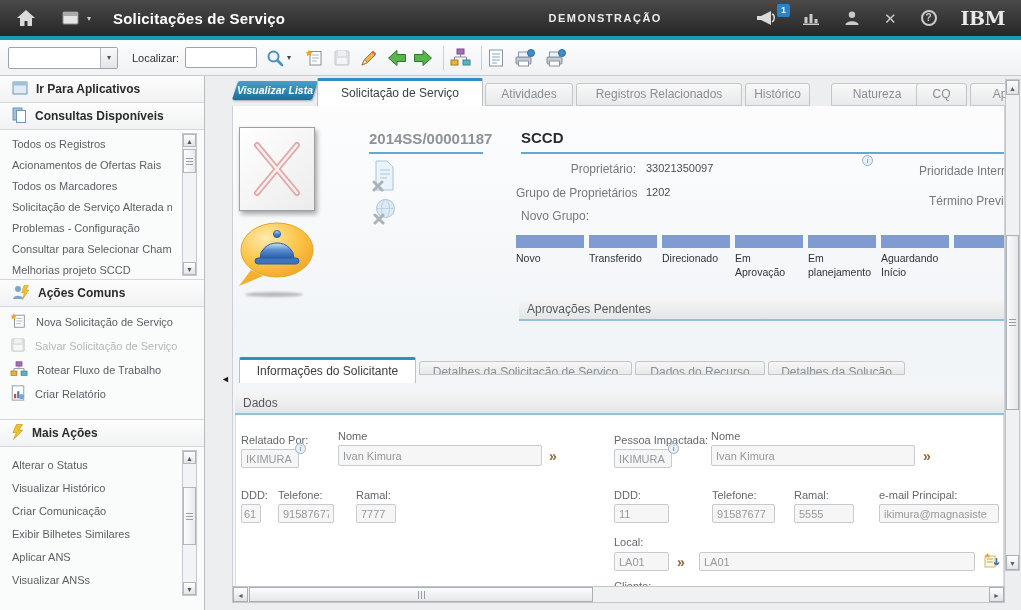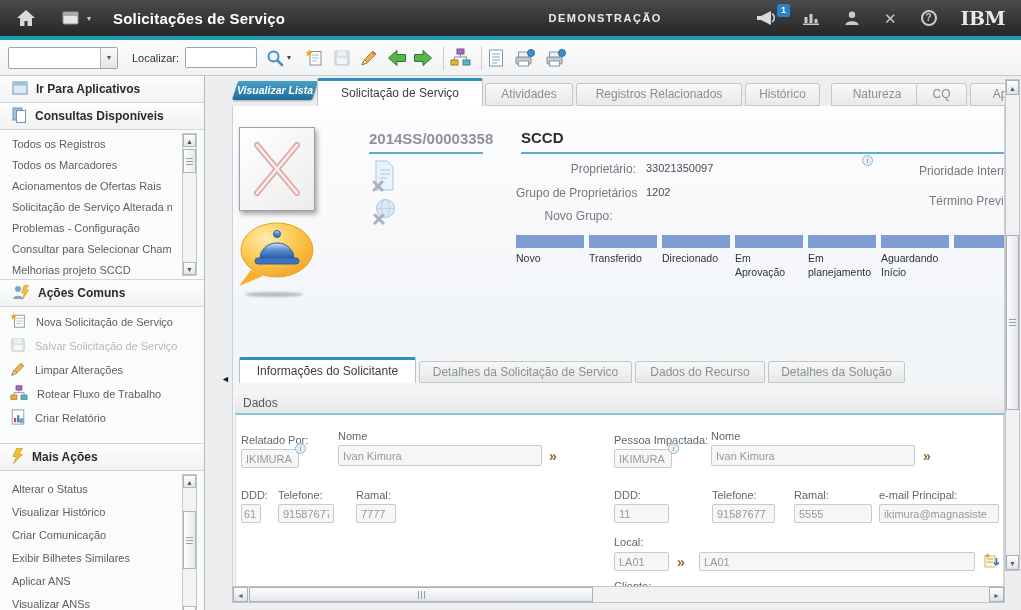--- a/index.html
+++ b/index.html
@@ -95,21 +95,21 @@
 
   .seg-row { left:283px; top:129px; display:flex; gap:5px; }
   .seg-bar { width:68px; height:13px; background:#7f9bd1; }
   .lbl-row { left:283px; top:146px; display:flex; gap:5px; }
   .seg-label { width:68px; font-size:10.5px; color:#2f3337; line-height:1.3; }
 
   .sec-head { background:linear-gradient(#f5f5f5,#e5e6e7); border-bottom:2px solid #8fc3dc;
     font-size:12px; color:#55595d; line-height:20px; padding-left:8px; height:22px; }
 
   .subtab { position:absolute; text-align:center; font-size:12px; white-space:nowrap; overflow:hidden; }
-  .subtab.inactive { top:255px; height:22px; line-height:20px; background:linear-gradient(#f7f7f7,#e7e8e9);
+  .subtab.inactive { top:255px; height:14px; line-height:20px; background:linear-gradient(#f7f7f7,#e7e8e9);
     border:1px solid #c3c6c9; border-radius:3px 3px 0 0; color:#8a8f94; }
   .subtab.active { top:251px; height:26px; line-height:23px; background:#fff; border:1px solid #bcc0c4;
     border-bottom:none; border-top:3px solid #2f8fc5; border-radius:2px 2px 0 0; color:#3c4043; z-index:2;text-align:center; }
 
   .panel { left:2px; top:309px; width:769px; height:171px; background:#fff;
     border-left:1px solid #d9dcdf; border-right:1px solid #d9dcdf; }
 
   .lbl { position:absolute; font-size:11px; color:#63676b; white-space:nowrap; }
   .inp { position:absolute; height:19px; background:#f6f6f6; border:1px solid #c8cbce; border-radius:2px;
     font-family:"Liberation Sans",sans-serif; font-size:11px; color:#96999c; padding:0 4px; }
@@ -277,22 +277,22 @@
     </div>
     <div class="side-head">
       <span><svg width="15" height="16" viewBox="0 0 15 16">
             <rect x="1" y="1" width="9" height="12" fill="#9fc0da" stroke="#6f93b5"></rect>
             <rect x="4.5" y="3.5" width="9" height="12" fill="#fff" stroke="#6f93b5"></rect>
           </svg></span>
       <span>Consultas Disponíveis</span>
     </div>
     <div class="q-list">
       <div class="q-item">Todos os Registros</div>
+      <div class="q-item">Acionamentos de Ofertas Rais</div>
       <div class="q-item">Todos os Marcadores</div>
-      <div class="q-item">Acionamentos de Ofertas Rais</div>
       <div class="q-item">Solicitação de Serviço Alterada n...</div>
       <div class="q-item">Problemas - Configuração</div>
       <div class="q-item">Consultar para Selecionar Chama...</div>
       <div class="q-item">Melhorias projeto SCCD</div>
       <div class="mini-scroll">
         <div class="ms-btn" style="top:0">▲</div>
         <div class="ms-thumb" style="top:15px;height:24px">
             <span class="grip-h"></span>
             <span class="grip-h"></span>
             <span class="grip-h"></span>
@@ -319,27 +319,20 @@
             </svg></span>
         <span>Nova Solicitação de Serviço</span>
       </div>
       <div class="act-item disabled">
         <span class="dis"><svg width="16" height="16" viewBox="0 0 18 18">
               <rect x="2" y="2" width="14" height="14" rx="1" fill="#b9c4cf" stroke="#8b98a5"></rect>
               <rect x="5" y="2" width="8" height="5" fill="#dfe6ec"></rect>
               <rect x="4" y="9" width="10" height="6" fill="#eef2f6"></rect>
             </svg></span>
         <span>Salvar Solicitação de Serviço</span>
-      </div>
-      <div class="act-item">
-        <span><svg width="16" height="16" viewBox="0 0 18 18">
-              <path d="M2 16 l2.5 -5.5 8 -8 3 3 -8 8 z" fill="#f0b44f" stroke="#a87b2d"></path>
-              <path d="M2 16 l2.5 -5.5 3 3 z" fill="#e8ebee" stroke="#a87b2d"></path>
-            </svg></span>
-        <span>Limpar Alterações</span>
       </div>
       <div class="act-item">
         <span><svg width="18" height="16" viewBox="0 0 21 19">
               <path d="M10.5 6 v3 M10.5 9 H4.5 v3 M10.5 9 h6 v3" stroke="#8a8f94" fill="none"></path>
               <rect x="7" y="1" width="7" height="5" fill="#a66bbe" stroke="#7d4f91"></rect>
               <rect x="1" y="12" width="7" height="5" fill="#e8b23d" stroke="#a87f23"></rect>
               <rect x="13" y="12" width="7" height="5" fill="#5bb4c4" stroke="#3c8492"></rect>
             </svg></span>
         <span>Rotear Fluxo de Trabalho</span>
       </div>
@@ -385,37 +378,37 @@
 
   <main class="main">
 
     <div class="tabrow">
       <div class="vl-tab">
           <span>Visualizar Lista</span>
         </div>
       <div class="tab active" style="left:85px;width:166px">Solicitação de Serviço</div>
       <div class="tab inactive" style="left:253px;width:88px">Atividades</div>
       <div class="tab inactive" style="left:344px;width:166px">Registros Relacionados</div>
-      <div class="tab inactive" style="left:513px;width:75px">Histórico</div>
+      <div class="tab inactive" style="left:513px;width:65px">Histórico</div>
       <div class="tab inactive" style="left:599px;width:92px">Natureza</div>
       <div class="tab inactive" style="left:684px;width:51px">CQ</div>
       <div class="tab inactive" style="left:738px;width:60px">Ap</div>
     </div>
 
     <section class="content">
 
       <div class="abs attach-box">
         <svg width="74" height="82" viewBox="0 0 74 82">
             <line x1="17" y1="17" x2="57" y2="65" stroke="#e2aaaa" stroke-width="6" stroke-linecap="round"></line>
             <line x1="57" y1="17" x2="17" y2="65" stroke="#e2aaaa" stroke-width="6" stroke-linecap="round"></line>
             <line x1="17" y1="17" x2="57" y2="65" stroke="#faf0f0" stroke-width="2.5" stroke-linecap="round"></line>
             <line x1="57" y1="17" x2="17" y2="65" stroke="#faf0f0" stroke-width="2.5" stroke-linecap="round"></line>
           </svg>
       </div>
-      <div class="abs rec-id">2014SS/00003358</div>
+      <div class="abs rec-id">2014SS/00001187</div>
       <div class="abs u-line" style="left:136px;top:46px;width:114px"></div>
       <div class="abs" style="left:139px;top:54px">
         <svg width="24" height="32" viewBox="0 0 24 32">
             <path d="M4 1 h11 l6 6 v23 h-17 z" fill="#eaf2fa" stroke="#a8c4de"></path>
             <line x1="8" y1="10" x2="18" y2="10" stroke="#a8c4de"></line>
             <line x1="8" y1="14" x2="18" y2="14" stroke="#a8c4de"></line>
             <line x1="8" y1="18" x2="15" y2="18" stroke="#a8c4de"></line>
             <path d="M2 22 l8 8 M10 22 l-8 8" stroke="#aab2ba" stroke-width="3" stroke-linecap="round"></path>
           </svg>
       </div>
@@ -451,21 +444,21 @@
       <div class="abs bubble-shadow"></div>
 
       <div class="abs sccd">SCCD</div>
       <div class="abs u-line" style="left:288px;top:46px;width:483px"></div>
       <span class="info-i" style="left:629px;top:49px">i</span>
 
       <div class="abs fld-label" style="left:288px;top:56px;width:115px;text-align:right">Proprietário:</div>
       <div class="abs fld-value" style="left:413px;top:56px">33021350097</div>
       <div class="abs fld-label" style="left:283px;top:80px;width:120px;text-align:center">Grupo de Proprietários</div>
       <div class="abs fld-value" style="left:413px;top:80px">1202</div>
-      <div class="abs fld-label" style="left:288px;top:103px;width:115px;text-align:center">Novo Grupo:</div>
+      <div class="abs fld-label" style="left:288px;top:103px;width:115px;text-align:left">Novo Grupo:</div>
       <div class="abs fld-label clip-lbl" style="left:686px;top:58px;width:85px">Prioridade Interna</div>
       <div class="abs fld-label clip-lbl" style="left:696px;top:88px;width:75px">Término Previsto</div>
 
       <div class="abs seg-row">
         <div class="seg-bar"></div>
         <div class="seg-bar"></div>
         <div class="seg-bar"></div>
         <div class="seg-bar"></div>
         <div class="seg-bar"></div>
         <div class="seg-bar"></div>
@@ -474,20 +467,21 @@
       <div class="abs lbl-row">
         <div class="seg-label">Novo</div>
         <div class="seg-label">Transferido</div>
         <div class="seg-label">Direcionado</div>
         <div class="seg-label">Em Aprovação</div>
         <div class="seg-label">Em planejamento</div>
         <div class="seg-label">Aguardando Início</div>
         <div class="seg-label"></div>
       </div>
 
+      <div class="abs sec-head" style="left:286px;top:193px;width:485px">Aprovações Pendentes</div>
 
       <div class="subtab active" style="left:6px;width:177px">Informações do Solicitante</div>
       <div class="subtab inactive" style="left:186px;width:213px">Detalhes da Solicitação de Servico</div>
       <div class="subtab inactive" style="left:402px;width:130px">Dados do Recurso</div>
       <div class="subtab inactive" style="left:535px;width:137px">Detalhes da Solução</div>
 
       <div class="abs sec-head" style="left:2px;top:287px;width:769px">Dados</div>
       <div class="abs panel"></div>
 
       <div class="lbl" style="left:8px;top:328px">Relatado Por:</div>
@@ -507,21 +501,21 @@
       <input class="inp" style="left: 381px; top: 343px; width: 58px;" value="IKIMURA">
       <span class="info-i" style="left:435px;top:337px">i</span>
       <div class="lbl" style="left:478px;top:324px">Nome</div>
       <input class="inp" style="left: 478px; top: 339px; width: 204px; height: 21px;" value="Ivan Kimura">
       <span class="chev" style="left:690px;top:343px">»</span>
       <div class="lbl" style="left:381px;top:383px">DDD:</div>
       <input class="inp" style="left: 381px; top: 398px; width: 55px;" value="11">
       <div class="lbl" style="left:479px;top:383px">Telefone:</div>
       <input class="inp" style="left: 479px; top: 398px; width: 63px;" value="91587677">
       <div class="lbl" style="left:561px;top:383px">Ramal:</div>
-      <input class="inp" style="left: 561px; top: 398px; width: 78px;" value="5555">
+      <input class="inp" style="left: 561px; top: 398px; width: 60px;" value="5555">
       <div class="lbl" style="left:646px;top:383px">e-mail Principal:</div>
       <input class="inp" style="left: 646px; top: 398px; width: 120px;" value="ikimura@magnasiste">
 
       <div class="lbl" style="left:381px;top:430px">Local:</div>
       <input class="inp" style="left: 381px; top: 446px; width: 55px;" value="LA01">
       <span class="chev" style="left:444px;top:449px">»</span>
       <input class="inp" style="left: 466px; top: 446px; width: 276px;" value="LA01">
       <span class="abs" style="left:750px;top:446px">
         <svg width="17" height="17" viewBox="0 0 17 17">
             <rect x="2" y="4" width="10" height="11" fill="#fdf7e0" stroke="#c9b96a"></rect>

